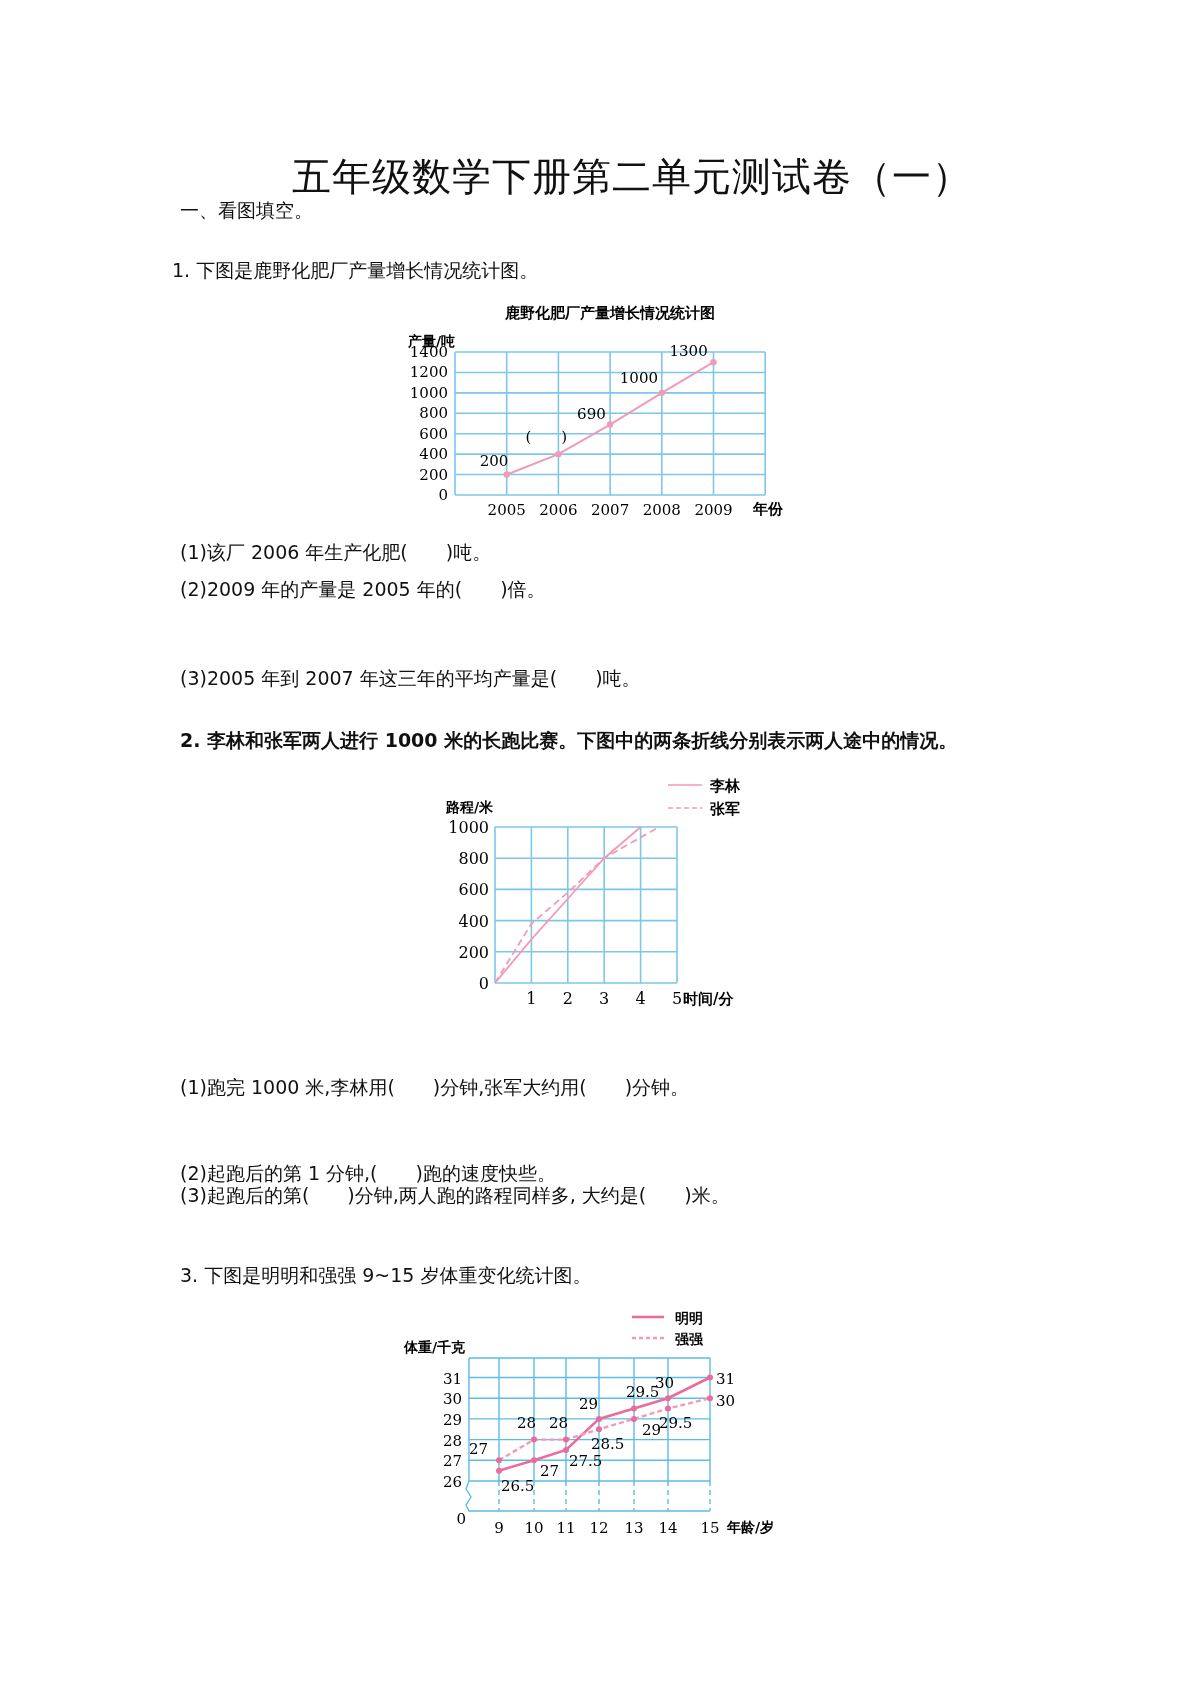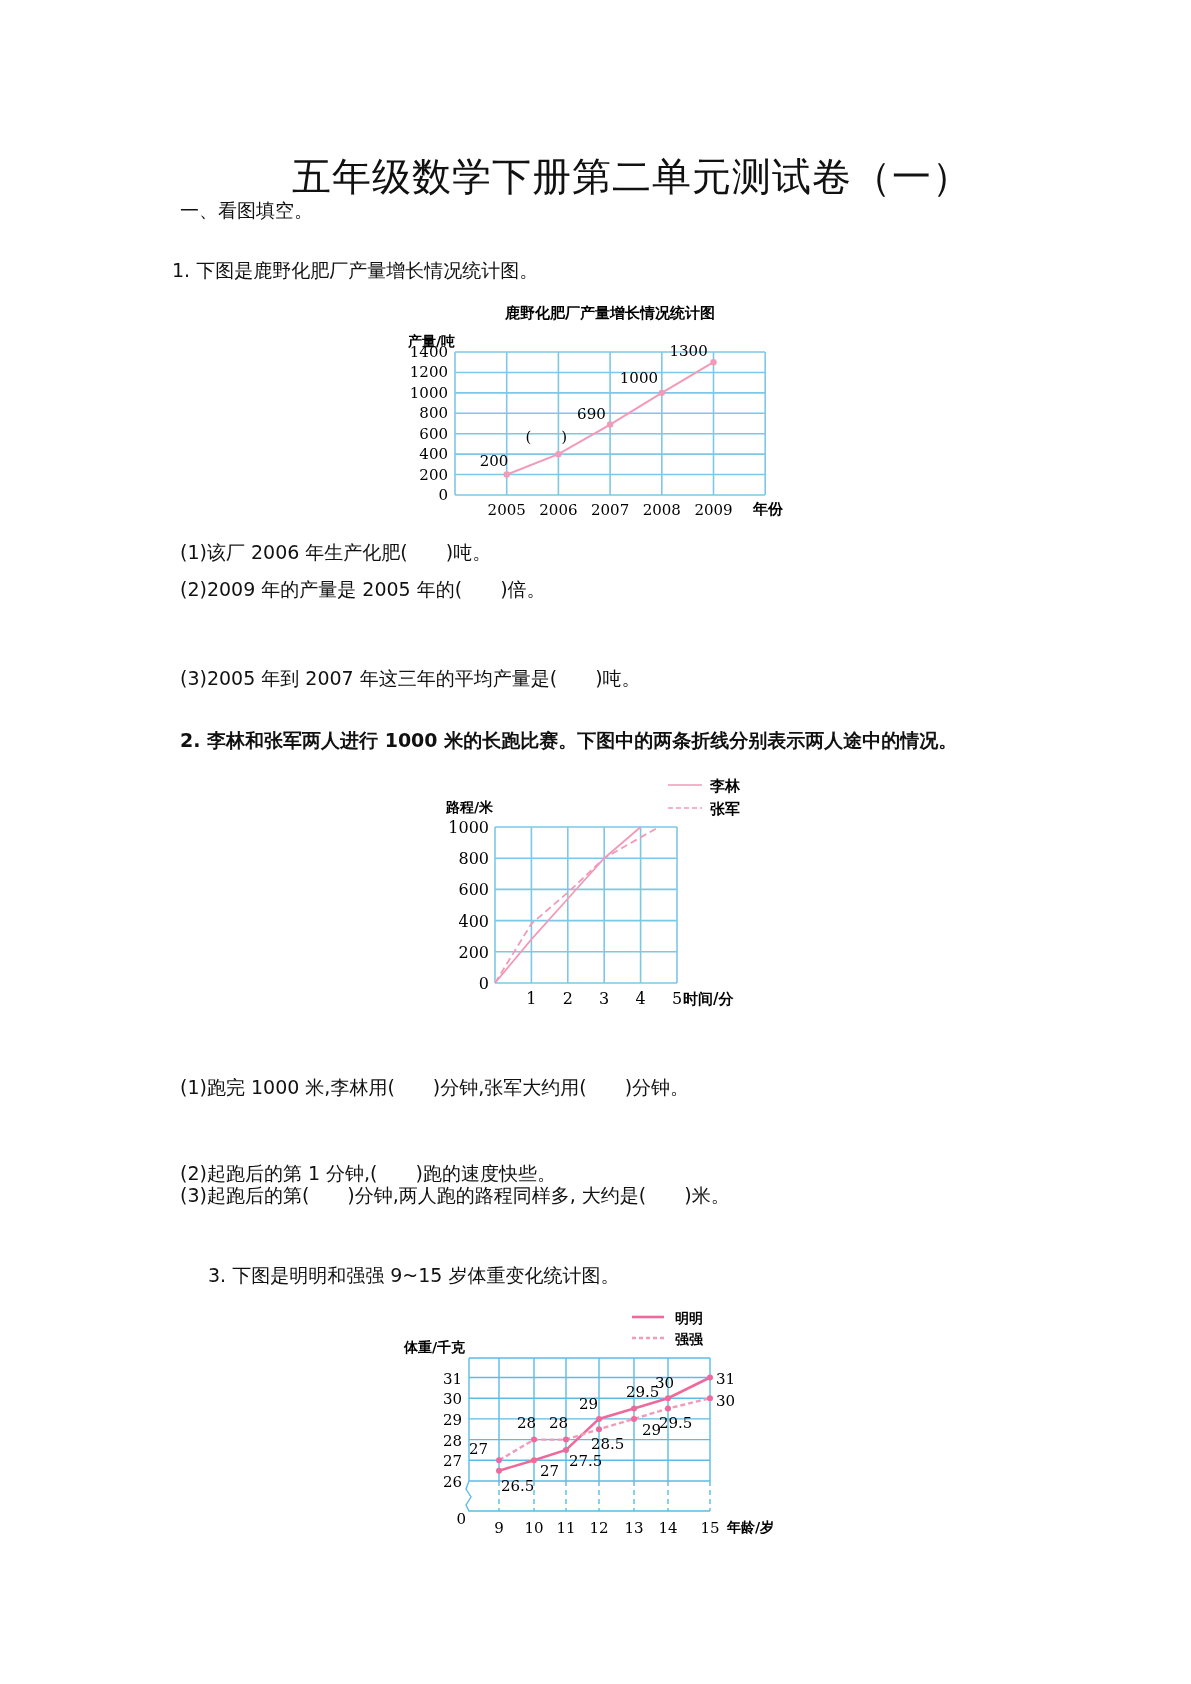--- a/index.html
+++ b/index.html
@@ -122,21 +122,21 @@
   <g id="c2-lines" fill="none" stroke="#f29ab8" stroke-width="1.8">
       <polyline points="495,983 531.4,939.3199999999999 567.8,898.76 604.2,858.2 640.6,827"></polyline>
       <polyline points="495,983 531.4,923.72 567.8,892.52 604.2,858.2 658.8,827" stroke-dasharray="7,4"></polyline>
     </g>
 </svg>
 
 <div class="abs q" style="left:180px; top:1075px;">(1)跑完 1000 米,李林用(　　)分钟,张军大约用(　　)分钟。</div>
 <div class="abs q" style="left:180px; top:1161px;">(2)起跑后的第 1 分钟,(　　)跑的速度快些。</div>
 <div class="abs q" style="left:180px; top:1142px;margin-top:41px;">(3)起跑后的第(　　)分钟,两人跑的路程同样多, 大约是(　　)米。</div>
 
-<div class="abs q" style="left:180px; top:1263px;margin-left:28px;">3. 下图是明明和强强 9~15 岁体重变化统计图。</div>
+<div class="abs q" style="left:180px; top:1263px;">3. 下图是明明和强强 9~15 岁体重变化统计图。</div>
 
 <svg class="abs" style="left:400px; top:1300px;" width="420" height="260" viewBox="400 1300 420 260">
   <g id="c3-legend">
       <line x1="632" y1="1317" x2="664" y2="1317" stroke="#ec6b9c" stroke-width="2.6"></line>
       <text x="675" y="1323" font-size="14" class="cn">明明</text>
       <line x1="632" y1="1338" x2="664" y2="1338" stroke="#f29ab8" stroke-width="2.6" stroke-dasharray="4,3"></line>
       <text x="675" y="1344" font-size="14" class="cn">强强</text>
     </g>
   <text class="cn" x="404" y="1352" font-size="14" id="c3-ylabel">体重/千克</text>
   <g id="c3-grid" stroke="#5bbde3" stroke-width="1.4" fill="none">

